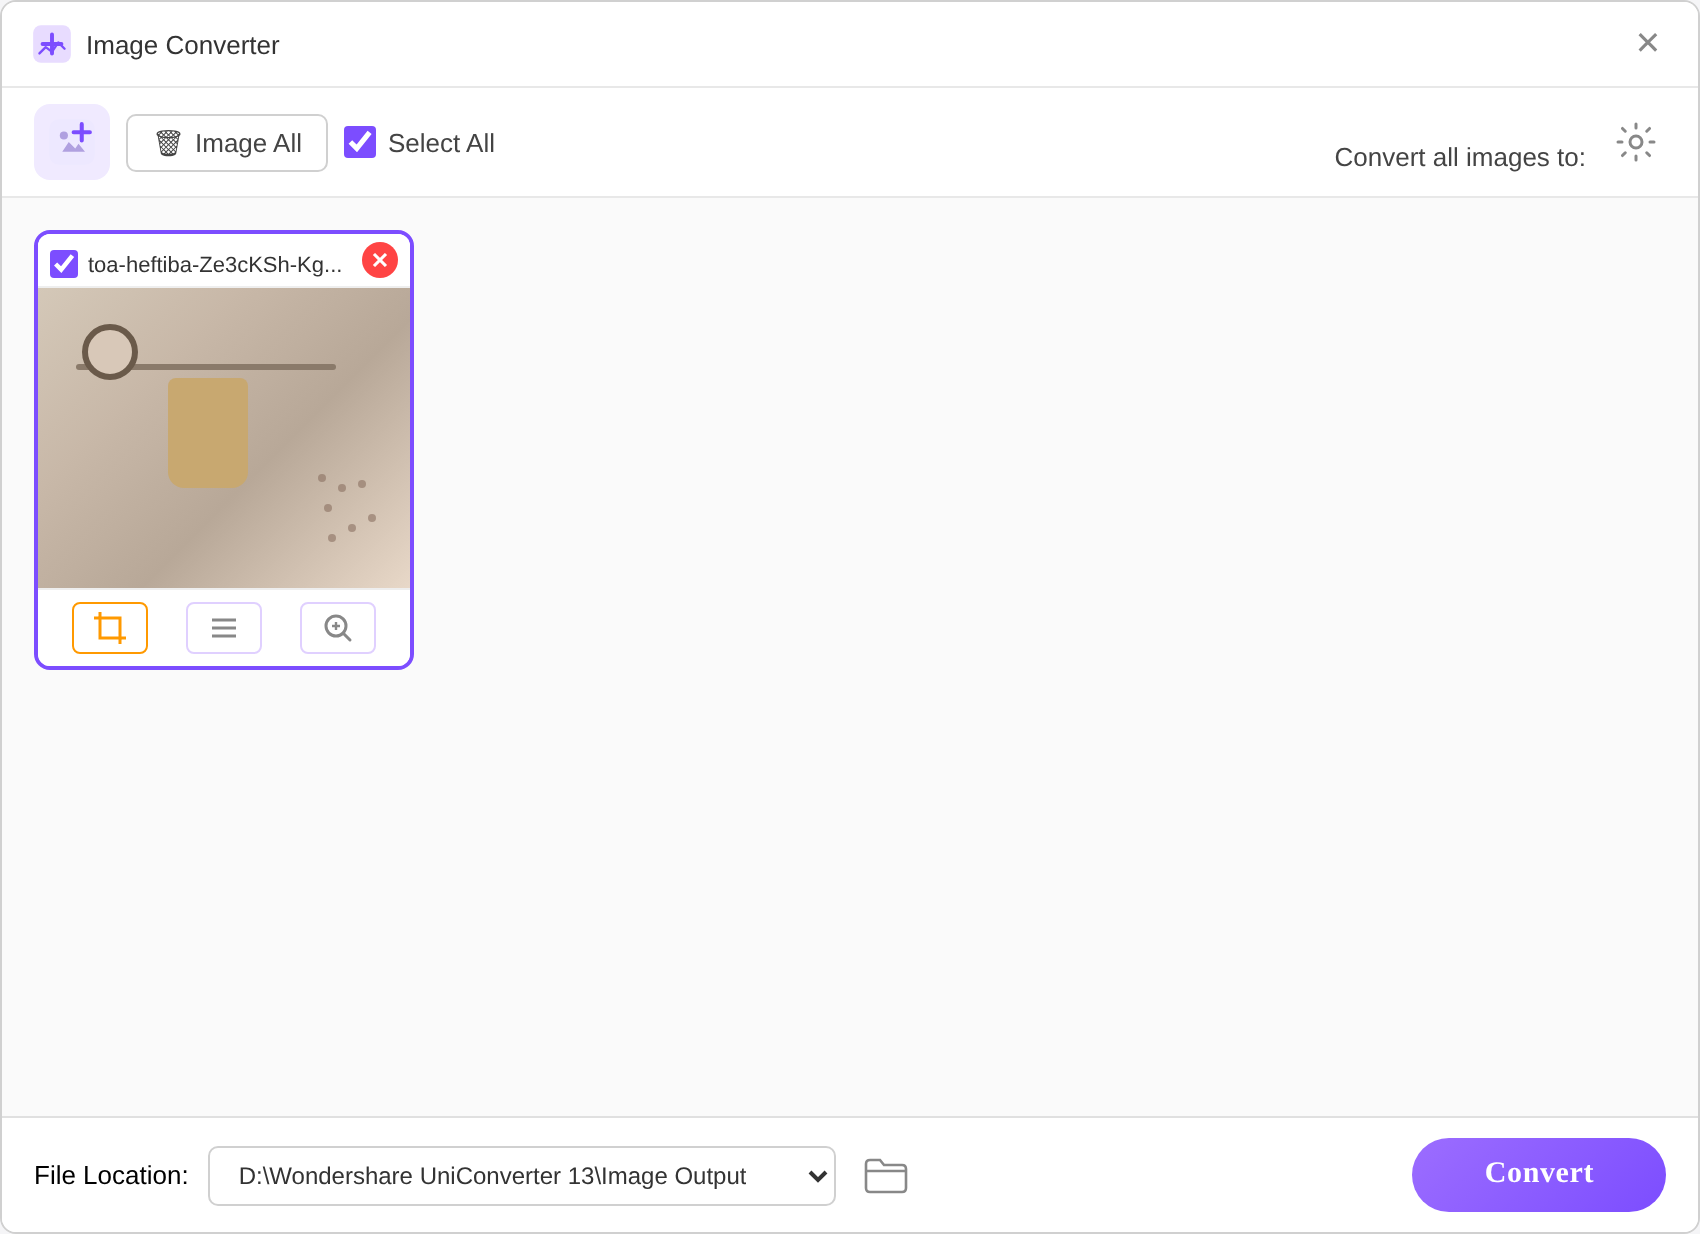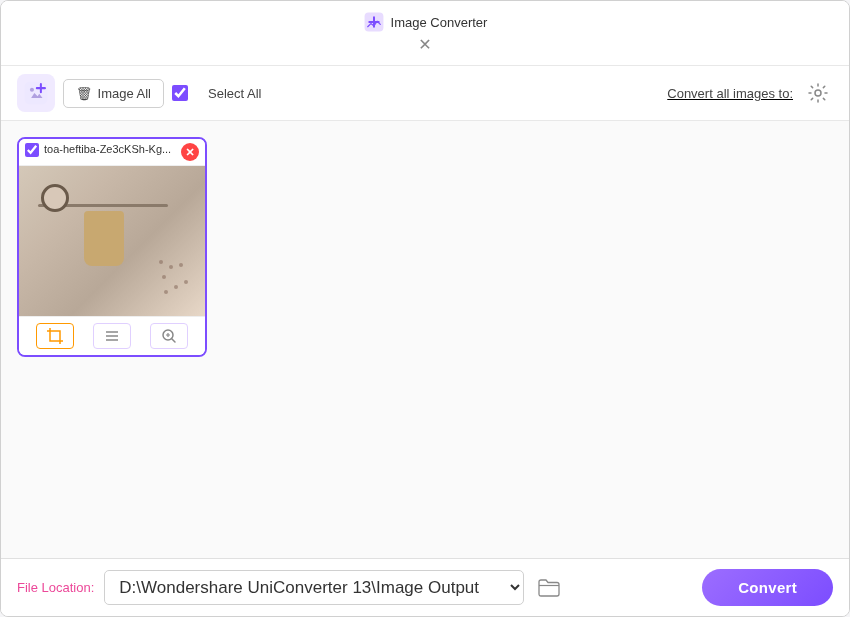--- a/index.html
+++ b/index.html
@@ -18,26 +18,25 @@
       background: #ffffff;
       border: 1px solid #d0d0d0;
       border-radius: 8px;
       display: flex;
       flex-direction: column;
       overflow: hidden;
     }
     .title-bar {
       display: flex;
       align-items: center;
-      justify-content: flex-start;
+      justify-content: space-between;
       padding: 10px 14px;
       background: #ffffff;
       border-bottom: 1px solid #e8e8e8;
       min-height: 38px;
-      flex-direction: column;
     }
     .title-bar-left {
       display: flex;
       align-items: center;
       gap: 6px;
     }
     .title-text {
       font-size: 13px;
       color: #333;
       font-weight: 500;
@@ -92,37 +91,36 @@
       background: #ffffff;
       border: 1px solid #d0d0d0;
       border-radius: 5px;
       cursor: pointer;
       font-size: 13px;
       color: #444;
     }
     .select-all-container {
       display: flex;
       align-items: center;
-      gap: 20px;
+      gap: 6px;
       cursor: pointer;
     }
     .select-all-checkbox {
       width: 16px;
       height: 16px;
       accent-color: #7c4dff;
     }
     .select-all-label {
       font-size: 13px;
       color: #444;
     }
     .toolbar-right {
       display: flex;
-      align-items: center;
+      align-items: flex-end;
       gap: 10px;
-      text-decoration: underline;
     }
     .convert-label {
       font-size: 13px;
       color: #444;
     }
     .format-select {
       padding: 5px 24px 5px 10px;
       border: 1px solid #d0d0d0;
       border-radius: 5px;
       font-size: 13px;
@@ -162,21 +160,21 @@
       background: #ffffff;
       border: 2px solid #7c4dff;
       border-radius: 8px;
       overflow: hidden;
       position: relative;
       display: flex;
       flex-direction: column;
     }
     .image-card-header {
       display: flex;
-      align-items: flex-start;
+      align-items: flex-end;
       justify-content: space-between;
       padding: 4px 6px;
       background: #fff;
       border-bottom: 1px solid #eee;
     }
     .card-checkbox {
       width: 14px;
       height: 14px;
       accent-color: #7c4dff;
     }
@@ -344,28 +342,28 @@
       border-top: 1px solid #e0e0e0;
       min-height: 52px;
     }
     .footer-left {
       display: flex;
       align-items: center;
       gap: 10px;
     }
     .footer-label {
       font-size: 13px;
-      color: #ec4899;
+      color: #000000;
       font-weight: 500;
     }
     .path-select {
       padding: 6px 28px 6px 10px;
       border: 1px solid #d0d0d0;
       border-radius: 5px;
-      font-size: 17px;
+      font-size: 12px;
       color: #333;
       background: #fff;
       cursor: pointer;
       appearance: auto;
       min-width: 220px;
     }
     .folder-btn {
       width: 30px;
       height: 30px;
       border: none;
@@ -380,20 +378,21 @@
     .convert-btn {
       padding: 10px 36px;
       background: linear-gradient(135deg, #9c6dff 0%, #7c4dff 100%);
       color: #fff;
       border: none;
       border-radius: 24px;
       font-size: 15px;
       font-weight: 600;
       cursor: pointer;
       letter-spacing: 0.3px;
+      font-family: Liberation Serif, serif;
     }
   </style>
 </head>
 <body>
 
 <div class="window">
 
   <div class="title-bar">
     <div class="title-bar-left">
       <svg class="add-icon-svg" viewBox="0 0 28 28" style="width:22px;height:22px;">

